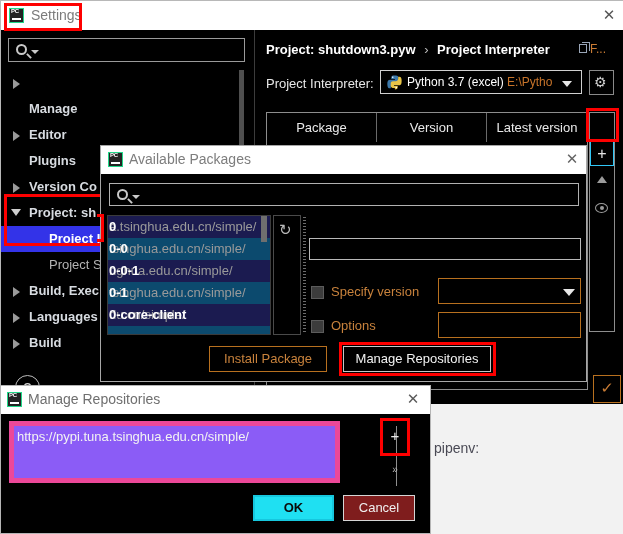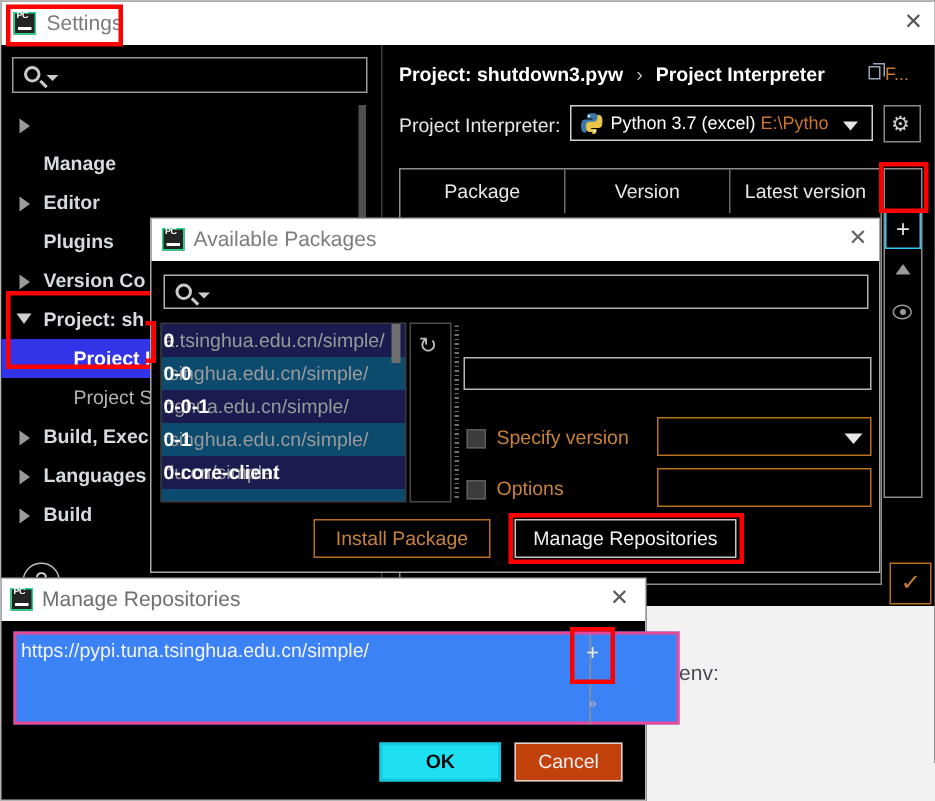--- a/index.html
+++ b/index.html
@@ -330,22 +330,22 @@
   }
   #repo-title-icon { position:absolute; left:6px; top:6px; }
   #repo-title-text {
     position:absolute; left:27px; top:5px; font-size:14px; color:#6f6f6f;
   }
   #repo-close {
     position:absolute; left:404px; top:5px; width:16px; height:16px;
     color:#5a5a5a; font-size:15px; line-height:16px; text-align:center; cursor:pointer;
   }
   #repo-listbox {
-    position:absolute; left:8px; top:35px; width:444px; height:62px;
-    border:2px solid #ec4899; background:#3b82f6;
+    position:absolute; left:8px; top:35px; width:331px; height:62px;
+    border:5px solid #ec4899; background:#8b5cf6;
   }
   #repo-url {
     position:absolute; left:3px; top:3px; color:#f3f3f3; font-size:13px; white-space:nowrap;
   }
   #repo-side {
     position:absolute; left:382px; top:0; width:15px; height:60px;
     border-left:1px solid #8f8f8f;
   }
   #repo-add {
     position:absolute; left:382px; top:35px; width:24px; height:32px;
@@ -359,21 +359,21 @@
     position:absolute; left:382px; top:75px; width:24px; height:18px;
     color:#b6b6b6; font-size:10px; text-align:center; line-height:18px; cursor:pointer;
   }
   #btn-ok {
     position:absolute; left:253px; top:495px; width:81px; height:26px;
     background:#1fe0f2; border:2px solid #16c7de; color:#0b0b0b;
     font-size:13px; font-weight:bold; text-align:center; line-height:22px; cursor:pointer;
   }
   #btn-cancel {
     position:absolute; left:343px; top:495px; width:72px; height:26px;
-    background:#c2410c; border:1px solid #d5d5d5; color:#f0f0f0;
+    background:#7f1d1d; border:1px solid #d5d5d5; color:#f0f0f0;
     font-size:13px; text-align:center; line-height:24px; cursor:pointer;
   }
 </style>
 </head>
 <body>
 
 <div id="bg-page">
   <div class="bg-left-rule"></div>
   <div class="bg-text">pipenv:</div>
 </div>

